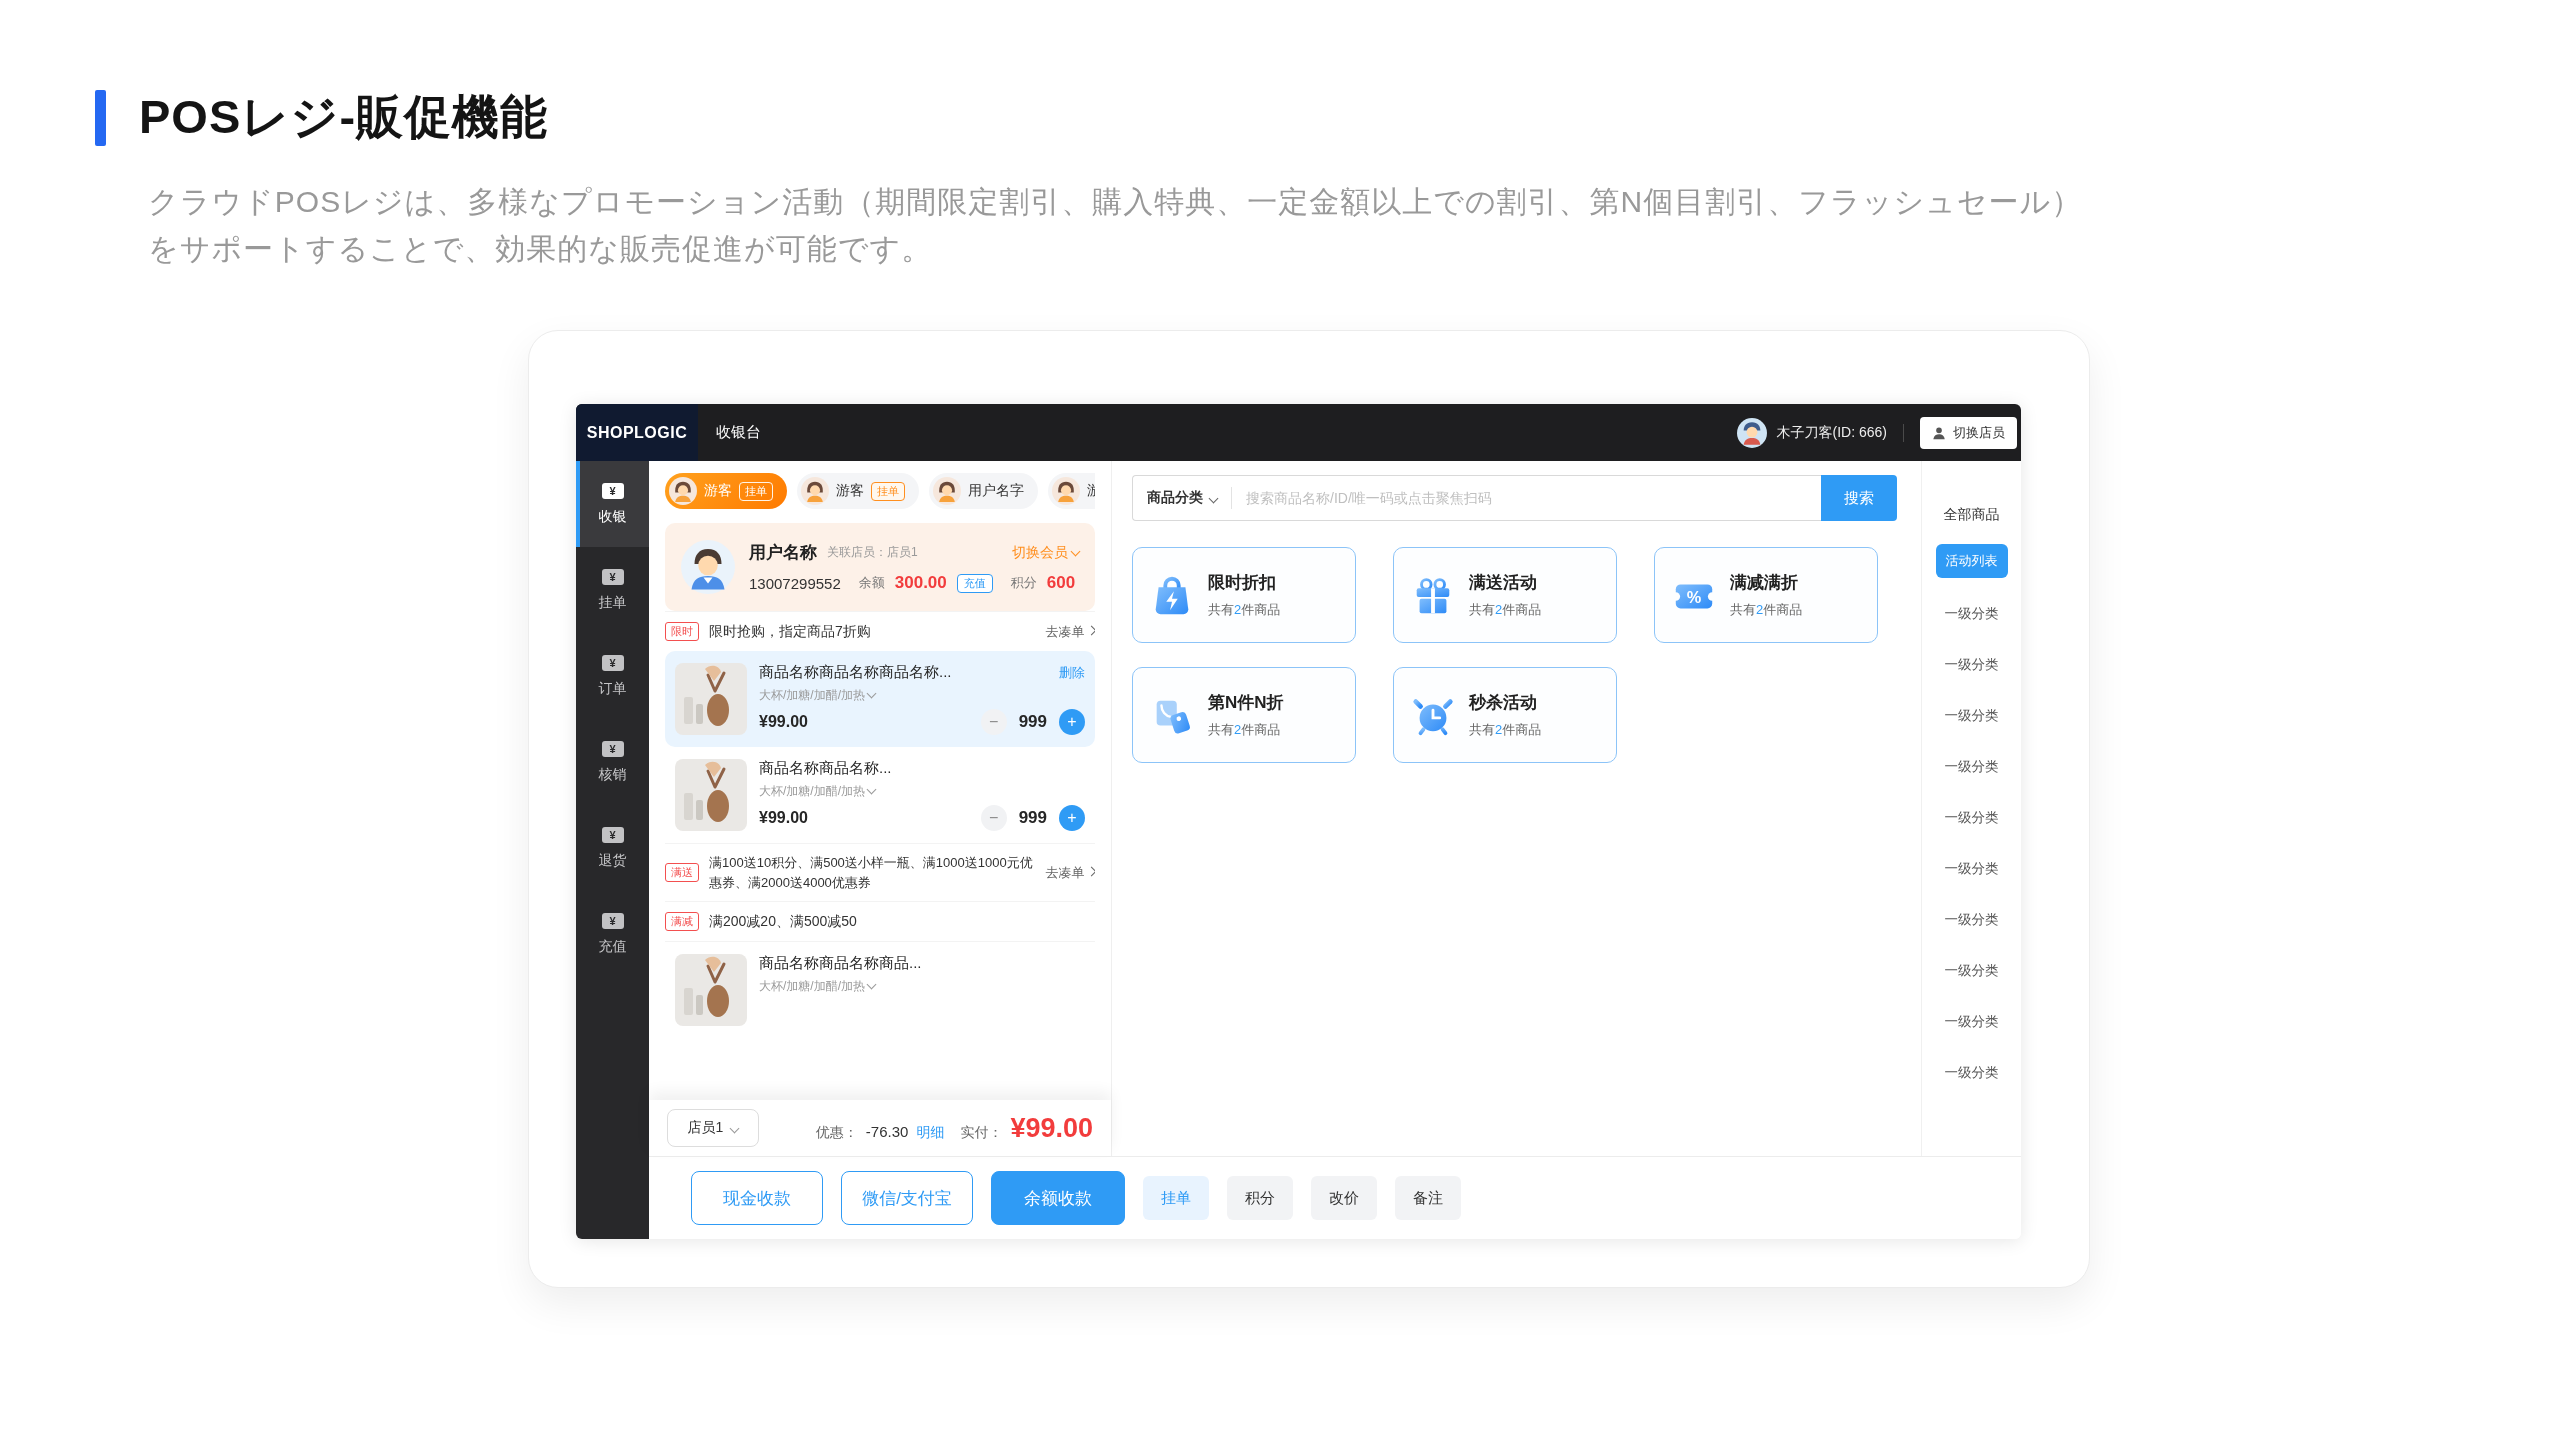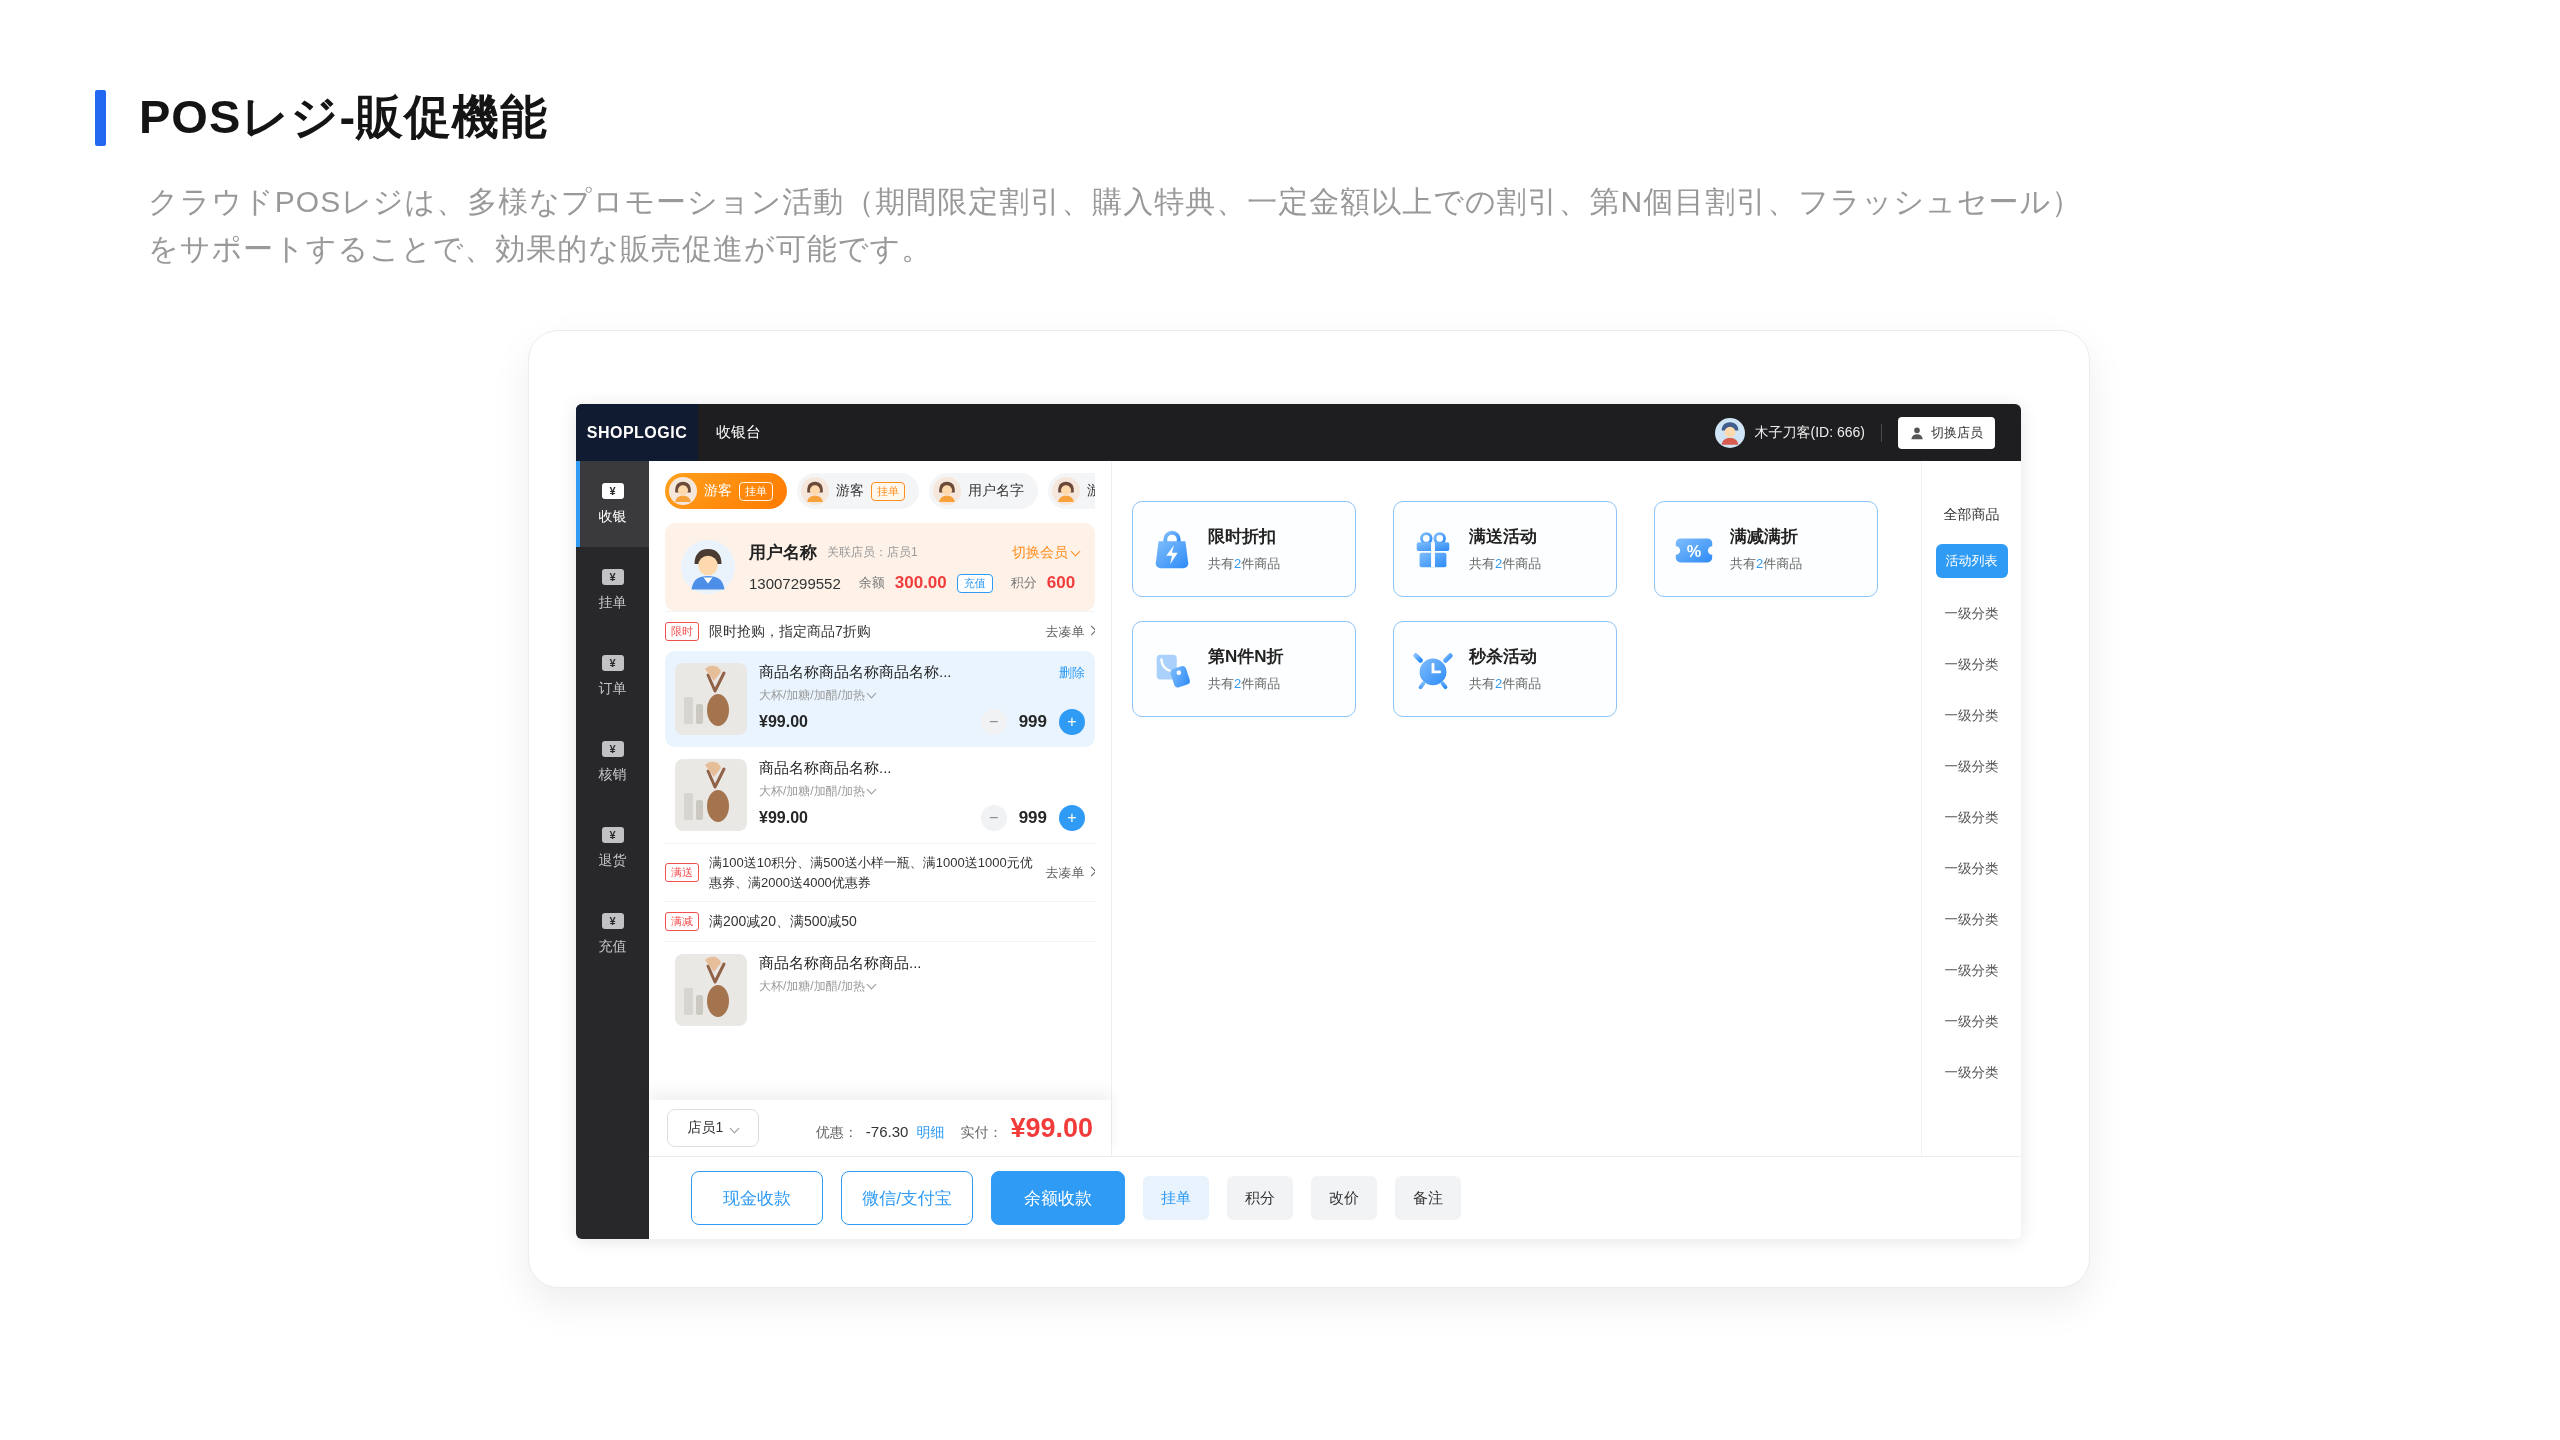--- a/index.html
+++ b/index.html
@@ -16,21 +16,21 @@
   .card { position:absolute; left:528px; top:330px; width:1562px; height:958px; background:#fff;
           border:1px solid #ececec; border-radius:30px; box-shadow:0 16px 40px rgba(0,0,0,.07); }
   .app { position:absolute; left:47px; top:73px; width:1445px; height:835px; display:flex; flex-direction:column;
          border-radius:6px; overflow:hidden; box-shadow:0 2px 18px rgba(0,0,0,.10); background:#fff; }
 
   
   .topbar { height:57px; background:#1E1E20; display:flex; align-items:center; flex:none; color:#fff; }
   .logo { width:122px; height:100%; background:#101A30; display:flex; align-items:center; justify-content:center;
           font-size:16px; font-weight:700; letter-spacing:.5px; }
   .tb-title { margin-left:18px; font-size:15px; }
-  .tb-right { margin-left:auto; display:flex; align-items:center; padding-right:26px; }
+  .tb-right { margin-left:auto; display:flex; align-items:center; padding-right:4px; }
   .tb-user { font-size:14px; color:#ededed; margin-left:10px; }
   .tb-div { width:1px; height:18px; background:#4a4a4a; margin:0 16px; }
   .tb-btn { height:32px; background:#fff; border:none; border-radius:4px; padding:0 12px; display:flex;
             align-items:center; gap:7px; font-size:13px; color:#333; cursor:pointer; font-family:inherit; }
 
   
   .app-body { flex:1; display:flex; min-height:0; }
   .nav { width:73px; background:#28282A; flex:none; display:flex; flex-direction:column; }
   .nav-item { height:86px; display:flex; flex-direction:column; align-items:center; justify-content:center; gap:9px;
               color:#C6C6C8; font-size:14px; position:relative; cursor:pointer; }
@@ -411,20 +411,31 @@
                   <span class="t-lab">优惠：</span>
                   <span class="t-val">-76.30</span>
                   <span class="t-detail">明细</span>
                   <span class="t-paid-lab">实付：</span>
                   <span class="t-paid">¥99.00</span>
                 </span>
               </div>
             </div>
 
             <div class="main">
+              <div class="search-row">
+                <div class="search-box">
+                  <span class="cat-sel">
+                    <span>商品分类</span> 
+                      <i class="cv" style="color:#666"></i>
+                  </span>
+                  <span class="s-div"></span>
+                  <input class="search-input" type="text" placeholder="搜索商品名称/ID/唯一码或点击聚焦扫码" style="">
+                </div>
+                <button class="search-btn">搜索</button>
+              </div>
 
               <div class="act-grid">
 
                 <div class="act-card">
                   <svg class="act-ico" viewBox="0 0 48 48">
                     <path d="M17 19v-5a7 7 0 0 1 14 0v5" fill="none" stroke="url(#bg)" stroke-width="4"></path>
                     <path d="M10 16h28l3 23a5 5 0 0 1-5 5H12a5 5 0 0 1-5-5z" fill="url(#bg)"></path>
                     <path d="M26 20l-8 11h6l-2 9 8-12h-6z" fill="#fff"></path>
                   </svg>
                   <div>

